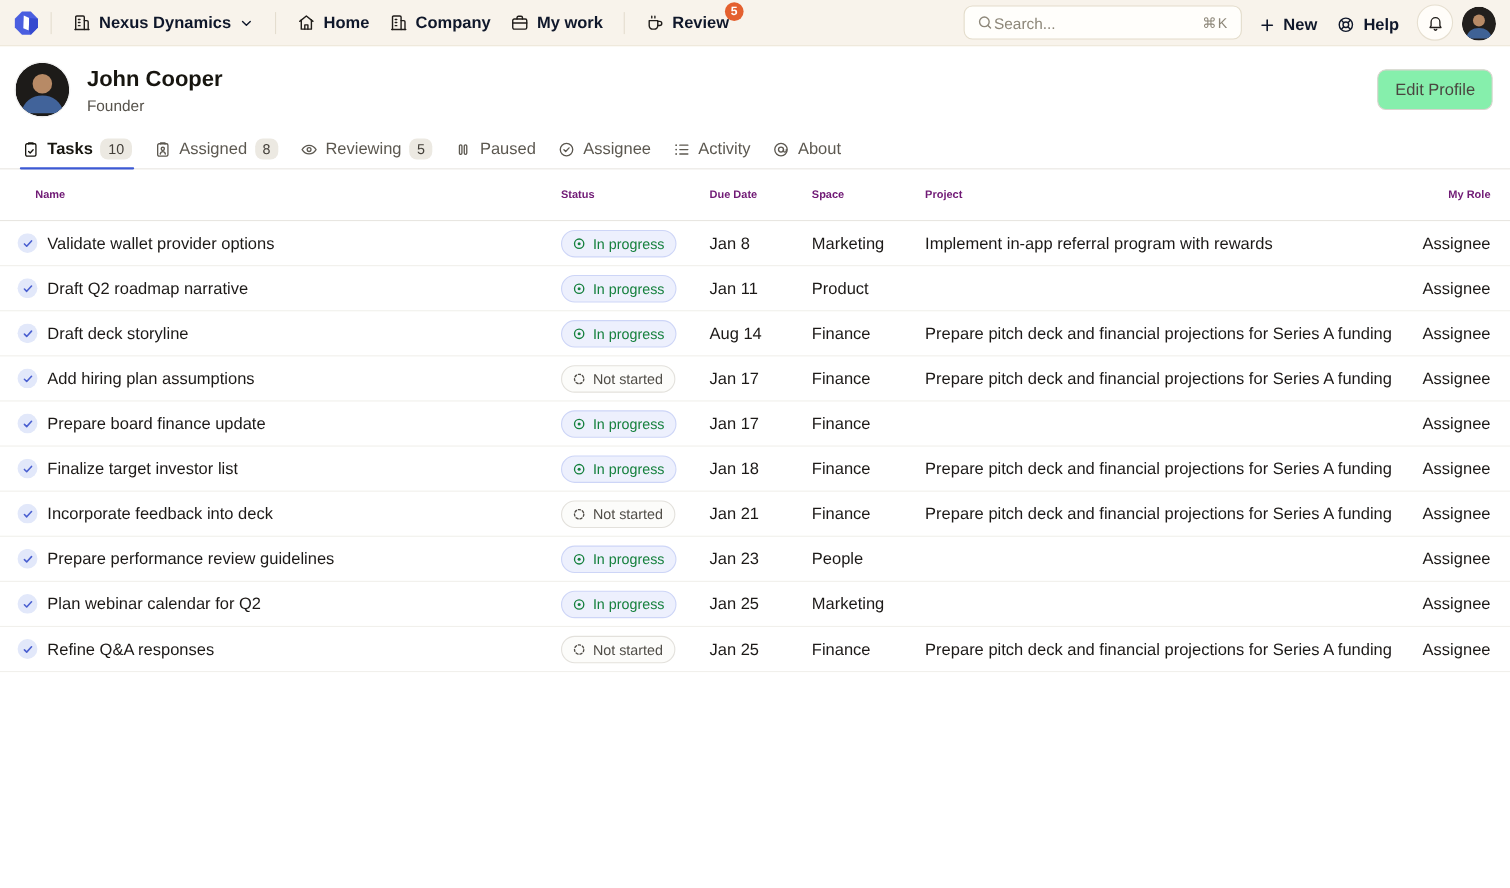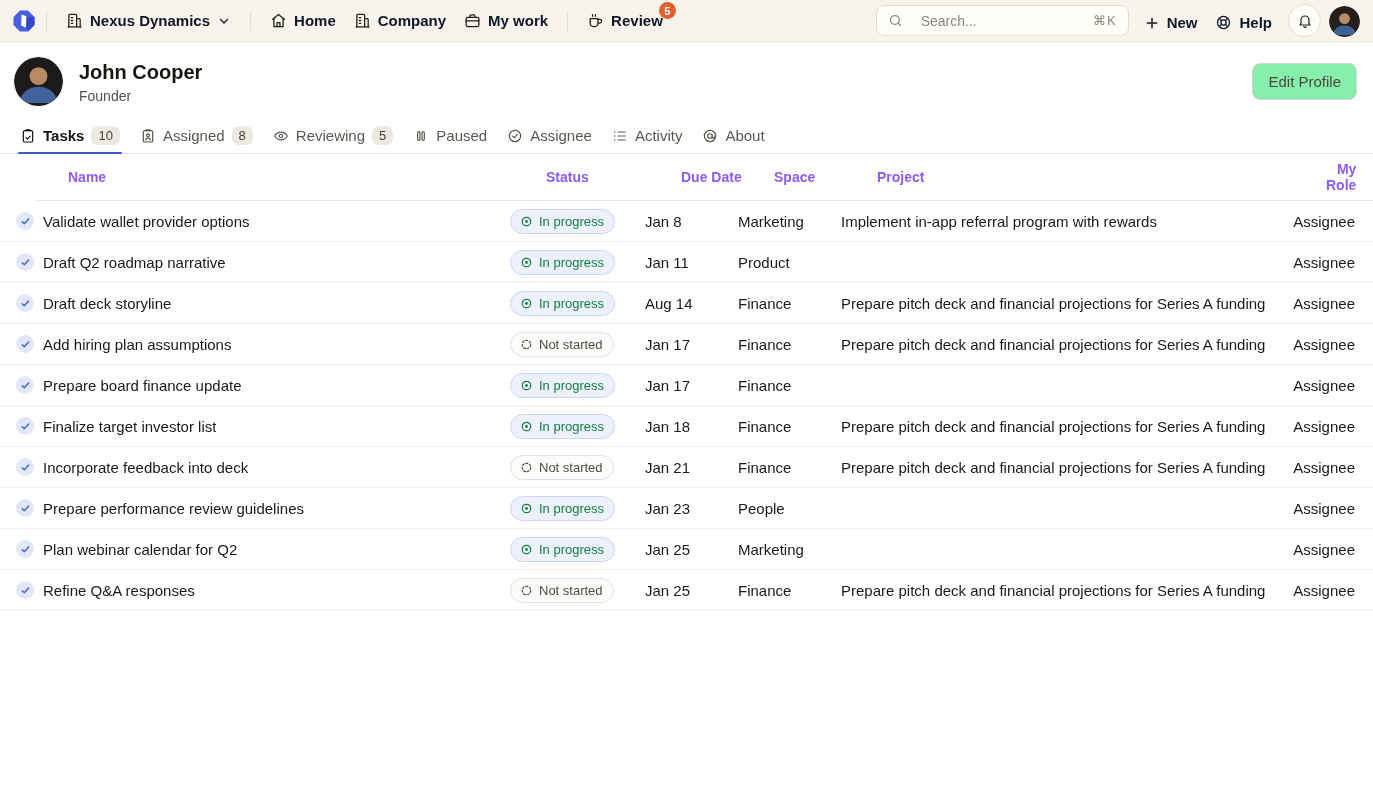--- a/index.html
+++ b/index.html
@@ -27,21 +27,21 @@
   .review-wrap { position:relative; }
   .review-badge {
     position:absolute; top:-4px; right:-4px; min-width:17px; height:17px;
     background:#e4602f; color:#fff; border-radius:50%;
     font-size:11px; font-weight:700; display:flex; align-items:center; justify-content:center;
     padding:0 3px;
   }
   .search {
     margin-left:auto; width:253px; height:31px; background:#fffefb;
     border:1px solid #e3dccb; border-radius:8px;
-    display:flex; align-items:center; gap:18px; padding:0 11px; cursor:text;
+    display:flex; align-items:center; gap:1px; padding:0 11px; cursor:text;
   }
   .search-ph { flex:1; font-size:14px; color:#8d8779; }
   .search-kbd { font-size:13px; color:#8d8779; letter-spacing:1px; }
   .right-group { display:flex; align-items:flex-end; margin-left:6px; }
   .bell-btn {
     width:33px; height:33px; border-radius:50%; background:#fffdf9;
     border:1px solid #e6dfd0; display:flex; align-items:center; justify-content:center;
     cursor:pointer; margin-left:7px;
   }
   .avatar-sm { width:31px; height:31px; border-radius:50%; margin-left:8px; cursor:pointer; overflow:hidden; flex:none; }
@@ -70,21 +70,21 @@
     content:""; position:absolute; left:8px; right:8px; bottom:-1px; height:2px;
     background:#3c59d4; border-radius:2px;
   }
   .tab-count {
     background:#ece9e2; border-radius:7px; padding:2px 7px;
     font-size:13px; font-weight:500; color:#44403a;text-align:center;
   }
 
   
   .grid-row { display:grid; grid-template-columns:510px 135px 93px 103px 449px 1fr; align-items:center; }
-  .thead { height:47px; border-bottom:1px solid #e8e6e1; font-size:14px; font-weight:700; color:#8b5cf6;margin-left:36px; }
+  .thead { height:47px; border-bottom:1px solid #e8e6e1; font-size:10px; font-weight:700; color:#701a75; }
   .thead .th-name { padding-left:32px; }
   .th-role, .td-role { text-align:right; padding-right:18px; }
   .trow { height:41px; border-bottom:1px solid #f1f0ec; font-size:15px; color:#1c1917; }
   .td-name { display:flex; align-items:center; gap:9px; padding-left:16px; overflow:hidden; }
   .task-check {
     width:18px; height:18px; border-radius:50%; background:#e2e8fa; flex:none;
     display:flex; align-items:center; justify-content:center; cursor:pointer;
   }
   .task-title { white-space:nowrap; overflow:hidden; text-overflow:ellipsis; cursor:pointer; }
   .pill {

